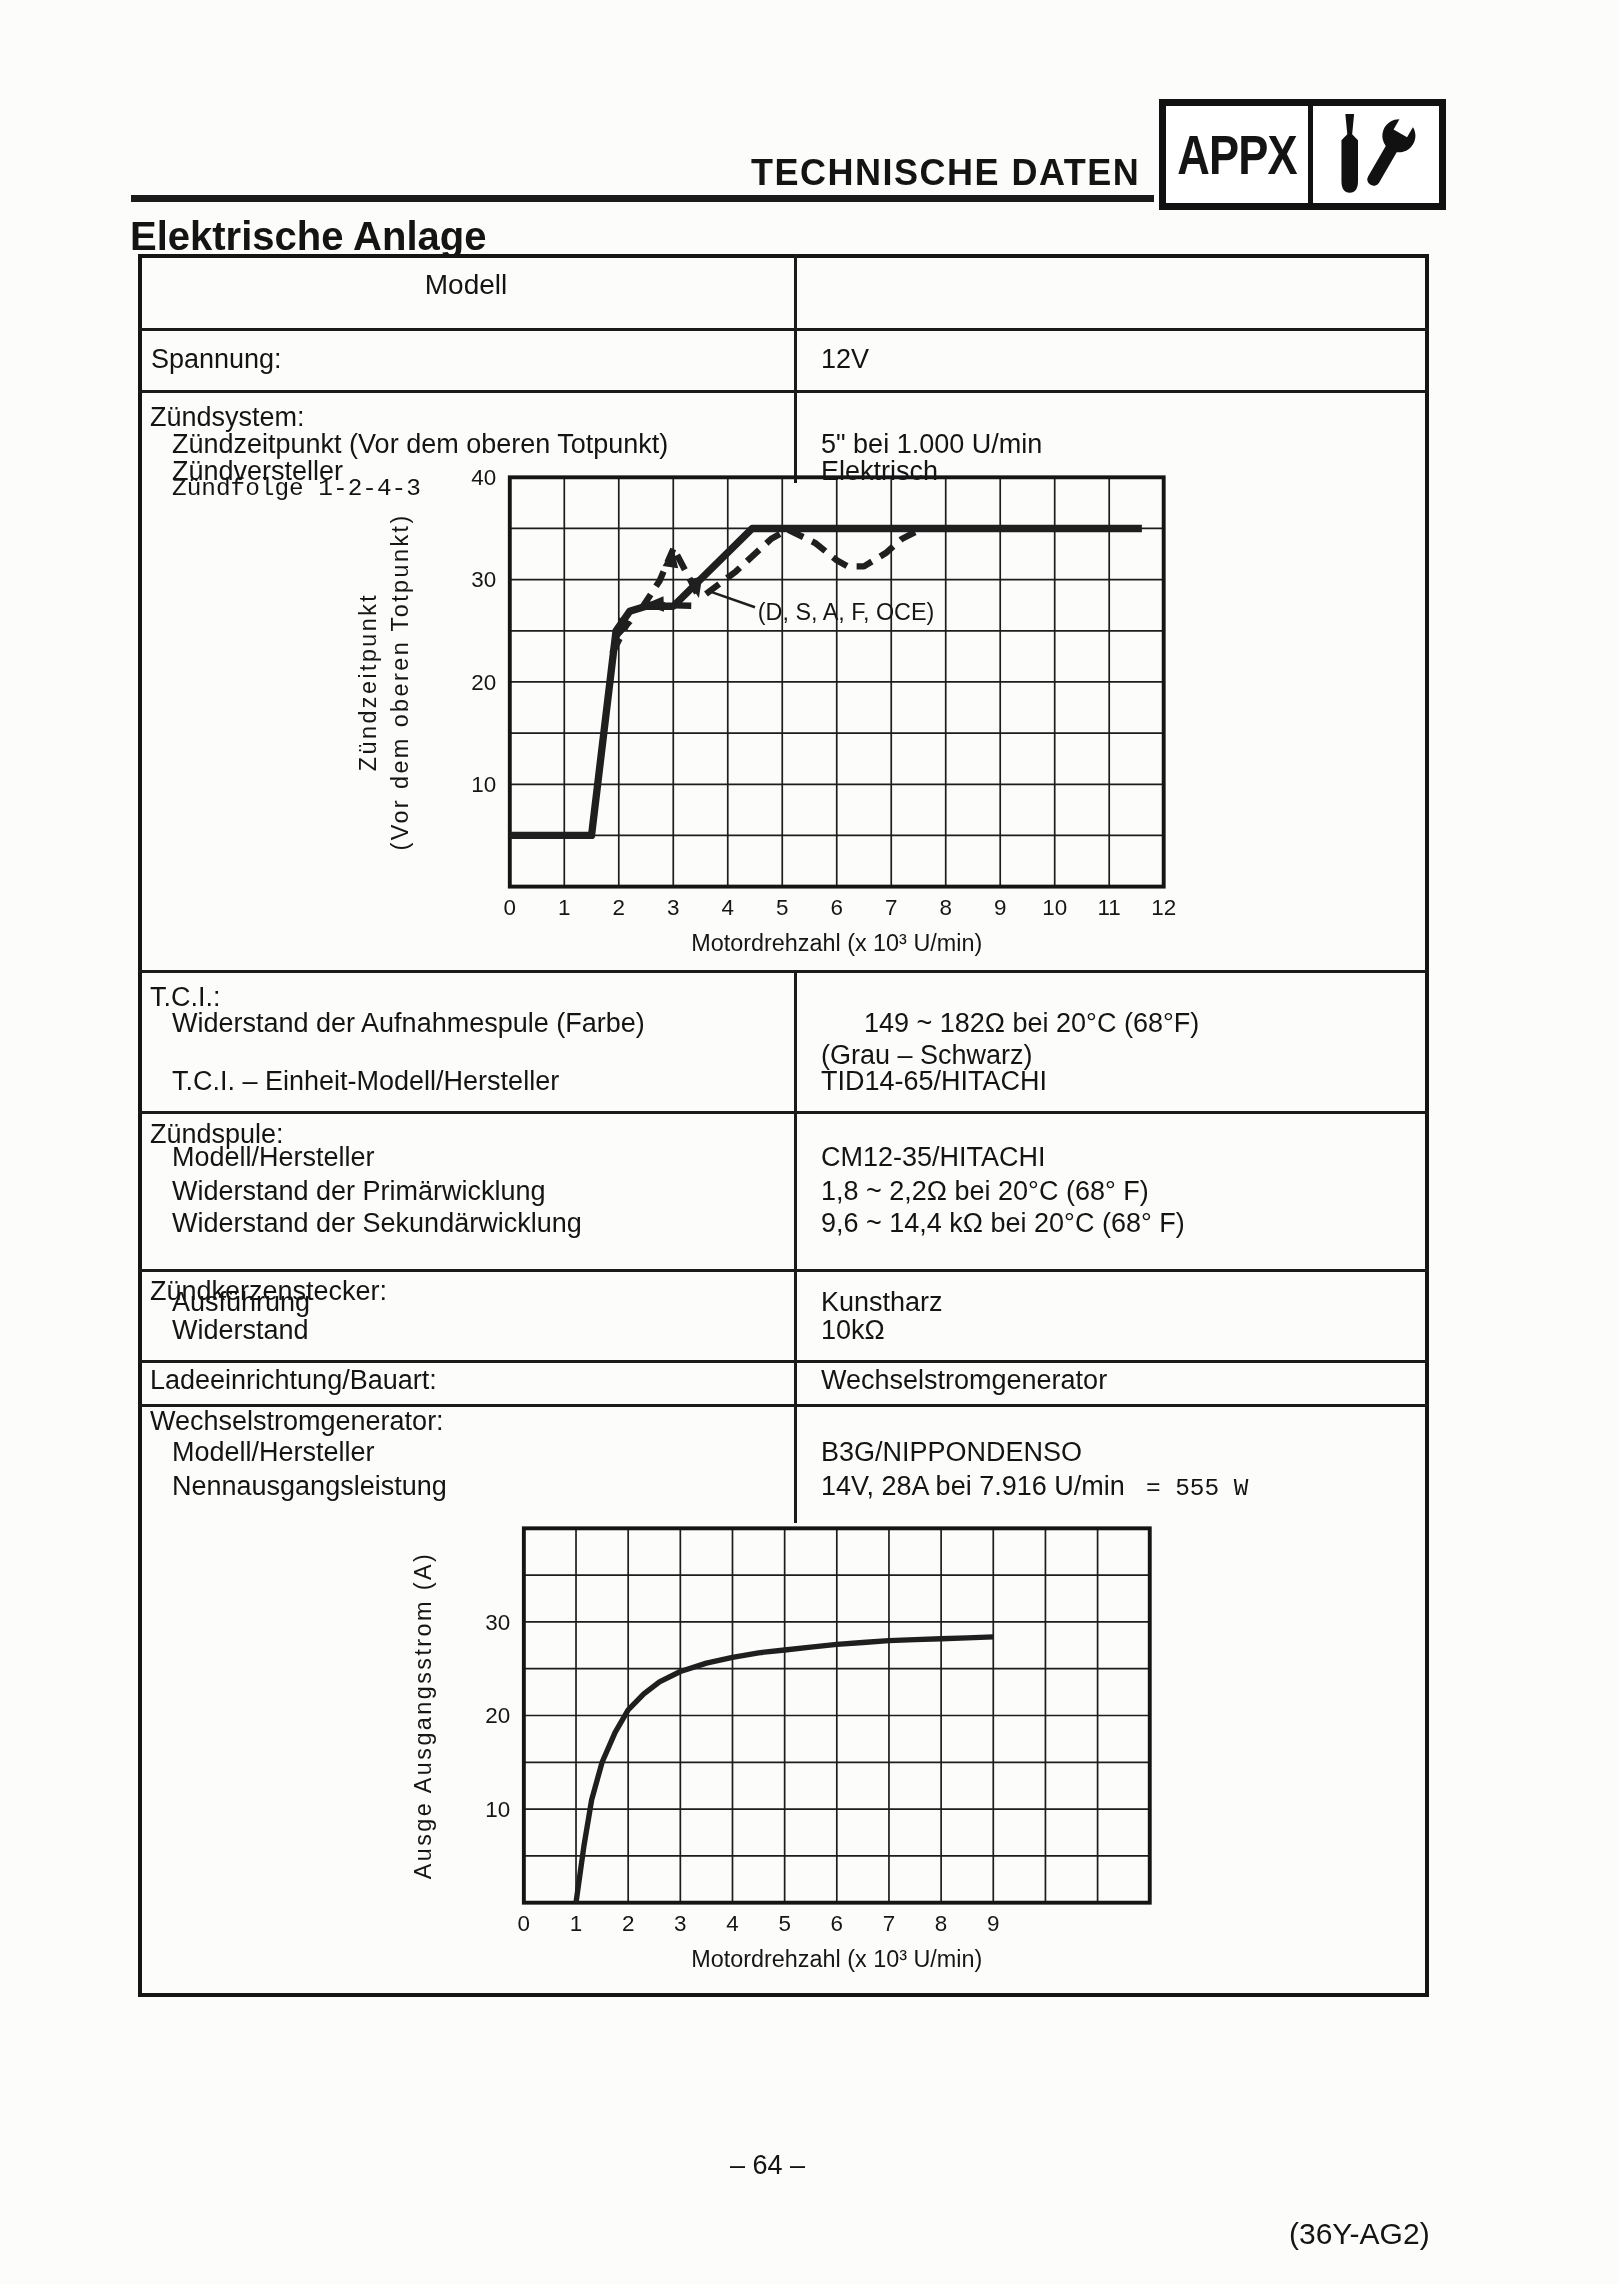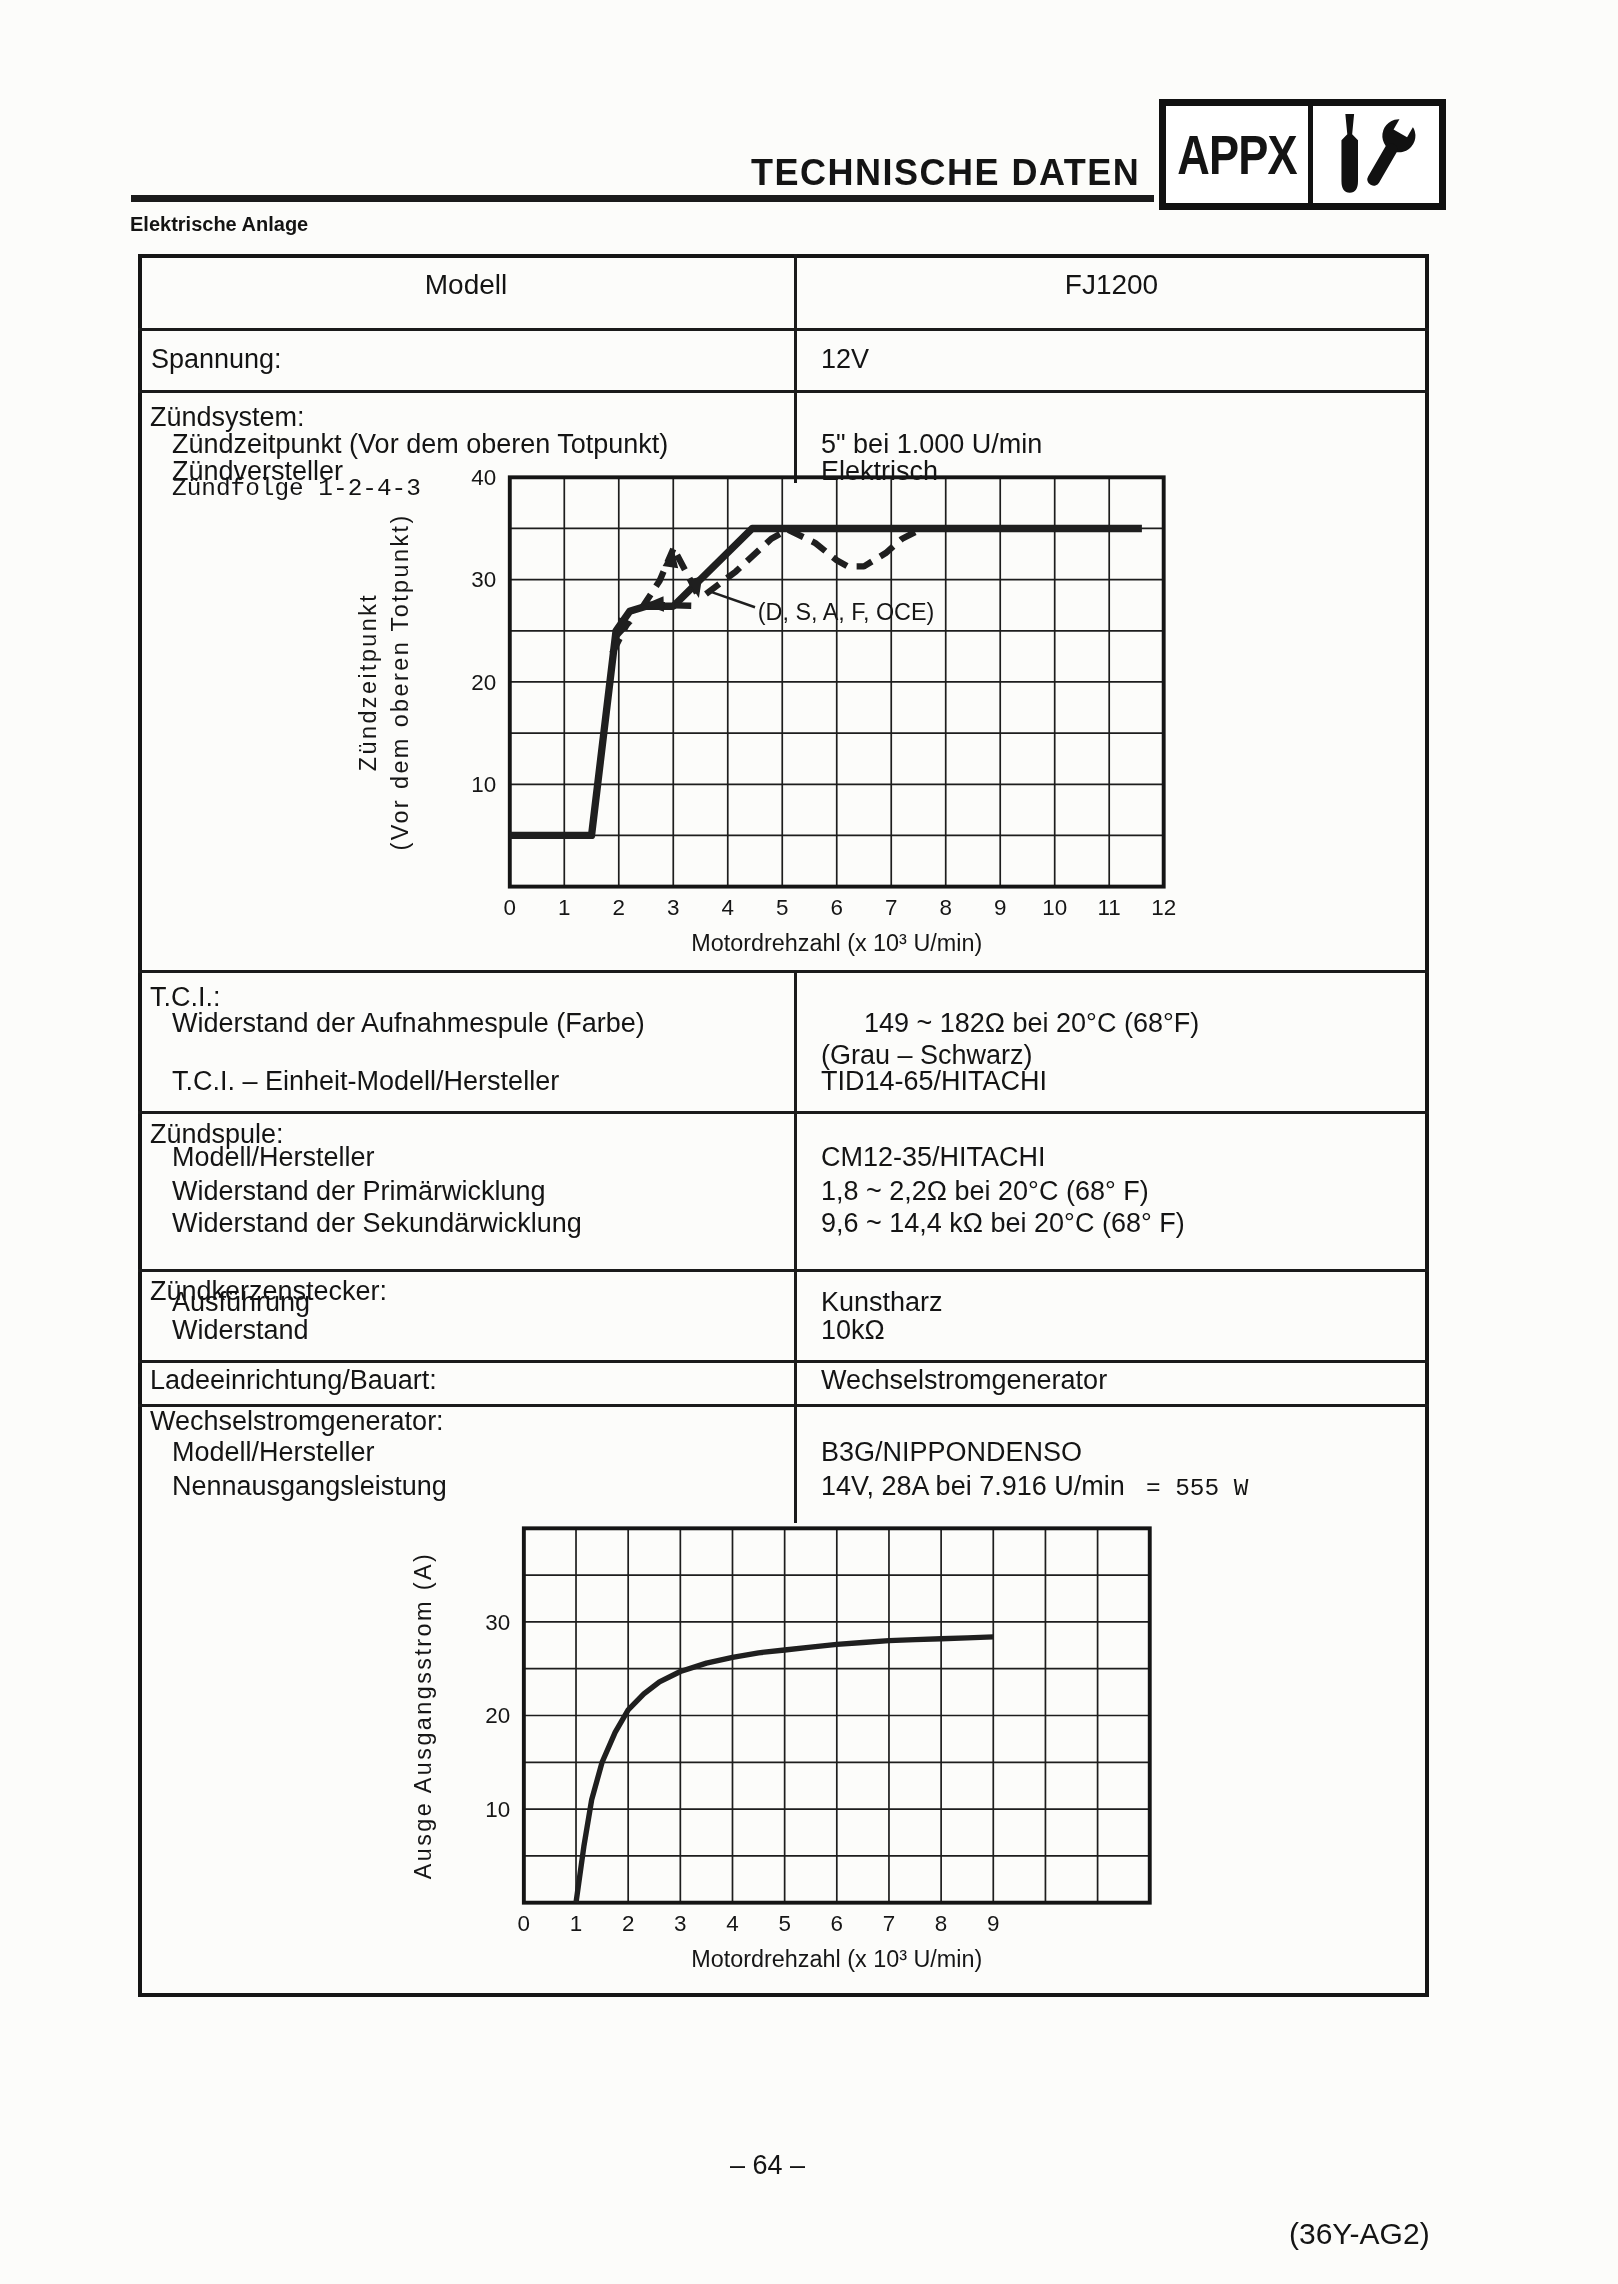--- a/index.html
+++ b/index.html
@@ -7,21 +7,21 @@
         font-family:"Liberation Sans","DejaVu Sans",sans-serif;color:#141414;overflow:hidden;}
   .t{position:absolute;white-space:nowrap;font-size:27px;line-height:1.15;}
   .mono{font-family:"Liberation Mono","DejaVu Sans Mono",monospace;font-size:24.4px;}
   .ctr{text-align:center;}
   .hl{position:absolute;background:#1b1b1b;height:3.4px;}
   .vl{position:absolute;background:#1b1b1b;width:3.4px;}
   .tbl{position:absolute;left:138px;top:254px;width:1291px;height:1743px;
        border:4.4px solid #151515;box-sizing:border-box;}
   .hdr-title{position:absolute;left:751px;top:152px;font-size:36px;font-weight:bold;letter-spacing:1.5px;}
   .hdr-rule{position:absolute;left:131px;top:195px;width:1023px;height:7.3px;background:#1b1b1b;}
-  .sec-title{position:absolute;left:130px;top:213px;font-size:20px;font-weight:bold;}
+  .sec-title{position:absolute;left:130px;top:213px;font-size:40px;font-weight:bold;}
   .badge{position:absolute;left:1159px;top:99px;width:287px;height:111px;border:7.3px solid #111;
          box-sizing:border-box;background:#fff;display:flex;}
   .badge-label{width:142px;display:flex;align-items:center;justify-content:center;
                font-size:55px;font-weight:bold;transform:scaleX(.82);letter-spacing:-1px;}
   .badge-sep{width:5.4px;background:#111;}
   .badge-icons{flex:1;display:flex;align-items:center;justify-content:center;}
   .chart{position:absolute;}
   .chart text{font-family:"Liberation Sans","DejaVu Sans",sans-serif;fill:#161616;}
   .chart .tick{font-size:46px;font-weight:500;}
   .chart .axis-label{font-size:48px;}
@@ -60,21 +60,20 @@
   <div class="hl" style="left:138px;width:1291px;top:390px;"></div>
   <div class="hl" style="left:138px;width:1291px;top:970px;"></div>
   <div class="hl" style="left:138px;width:1291px;top:1111px;"></div>
   <div class="hl" style="left:138px;width:1291px;top:1269px;"></div>
   <div class="hl" style="left:138px;width:1291px;top:1360px;"></div>
   <div class="hl" style="left:138px;width:1291px;top:1404px;"></div>
   <div class="vl" style="left:794px;top:254px;height:229px;"></div>
   <div class="vl" style="left:794px;top:970px;height:553px;"></div>
 
   <div class="t ctr" style="left:138px;width:656px;top:269px;font-size:28px;">Modell</div>
-  <div class="t ctr" style="left:797px;width:629px;top:269px;font-size:28px;">FJ1200</div>
 
   <div class="t" style="left:151px;top:344px;">Spannung:</div>
   <div class="t" style="left:821px;top:344px;">12V</div>
 
   <div class="t" style="left:150px;top:402px;">Zündsystem:</div>
   <div class="t" style="left:172px;top:429px;">Zündzeitpunkt (Vor dem oberen Totpunkt)</div>
   <div class="t" style="left:821px;top:429px;">5" bei 1.000 U/min</div>
   <div class="t" style="left:172px;top:456px;">Zündversteller</div>
   <div class="t" style="left:821px;top:456px;">Elektrisch</div>
   <div class="t mono" style="left:172px;top:475px;">Zündfolge 1-2-4-3</div>

